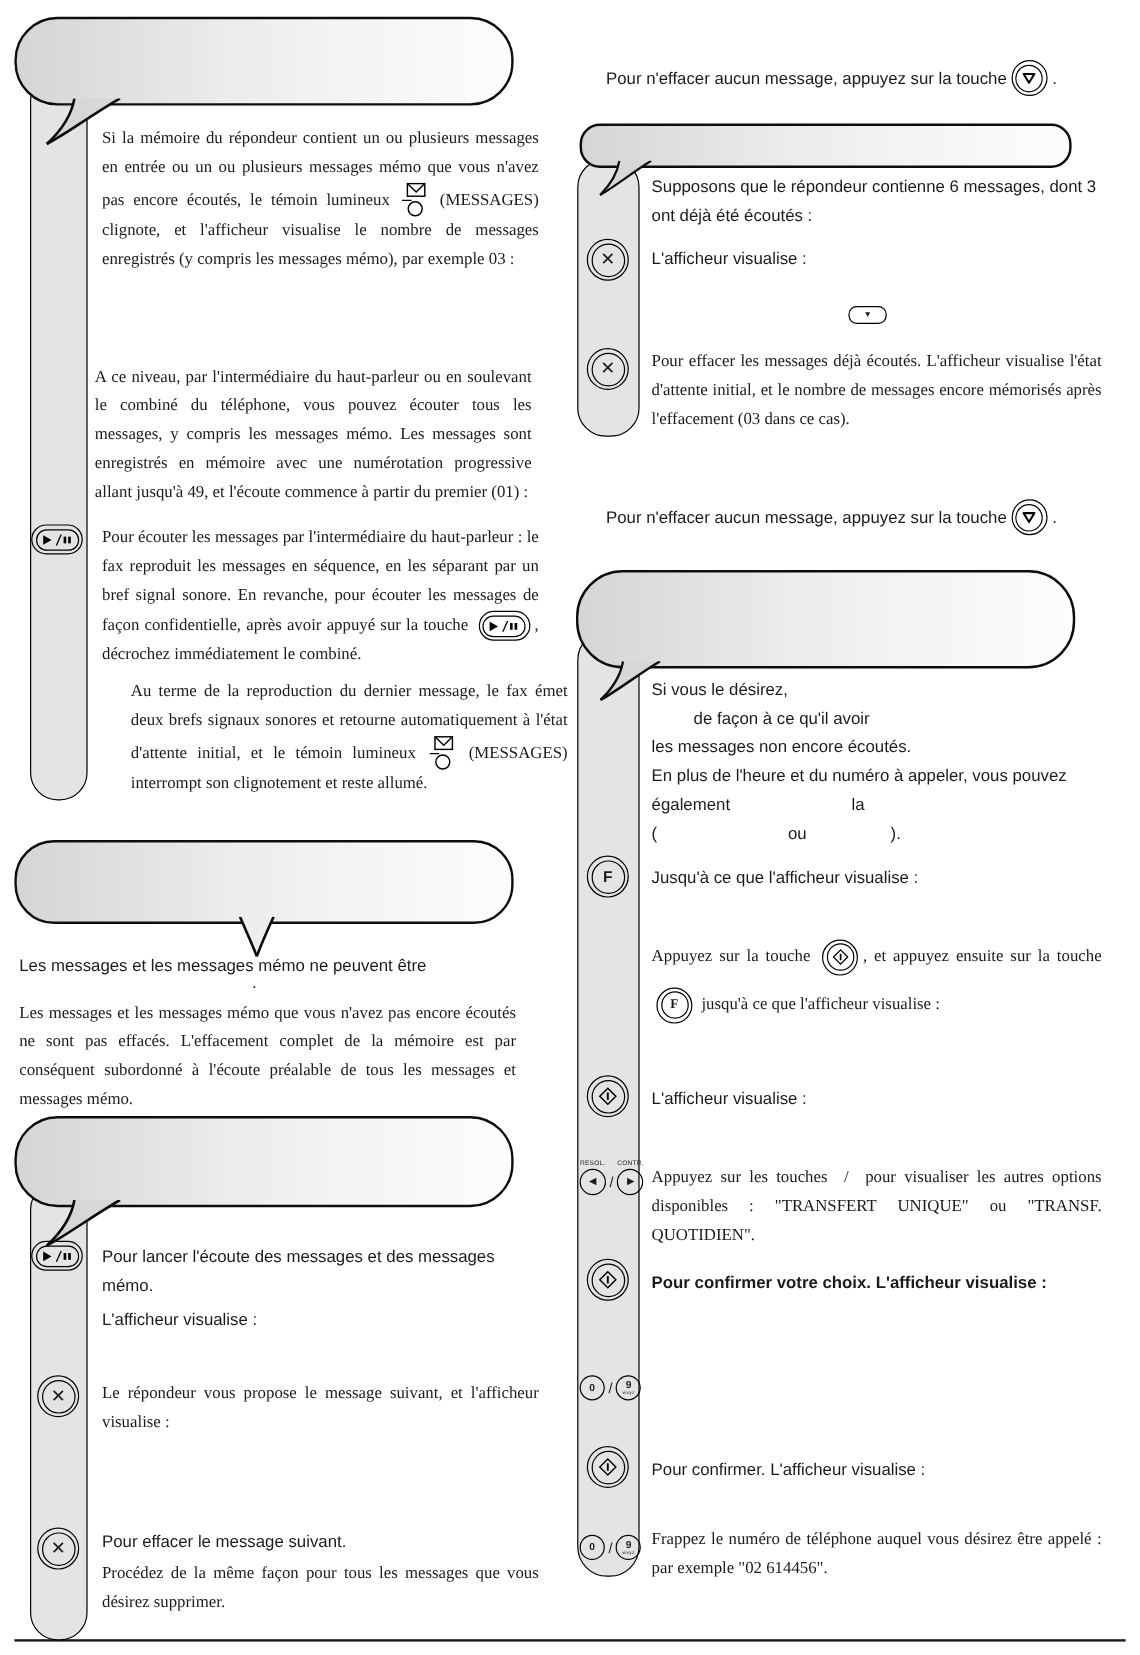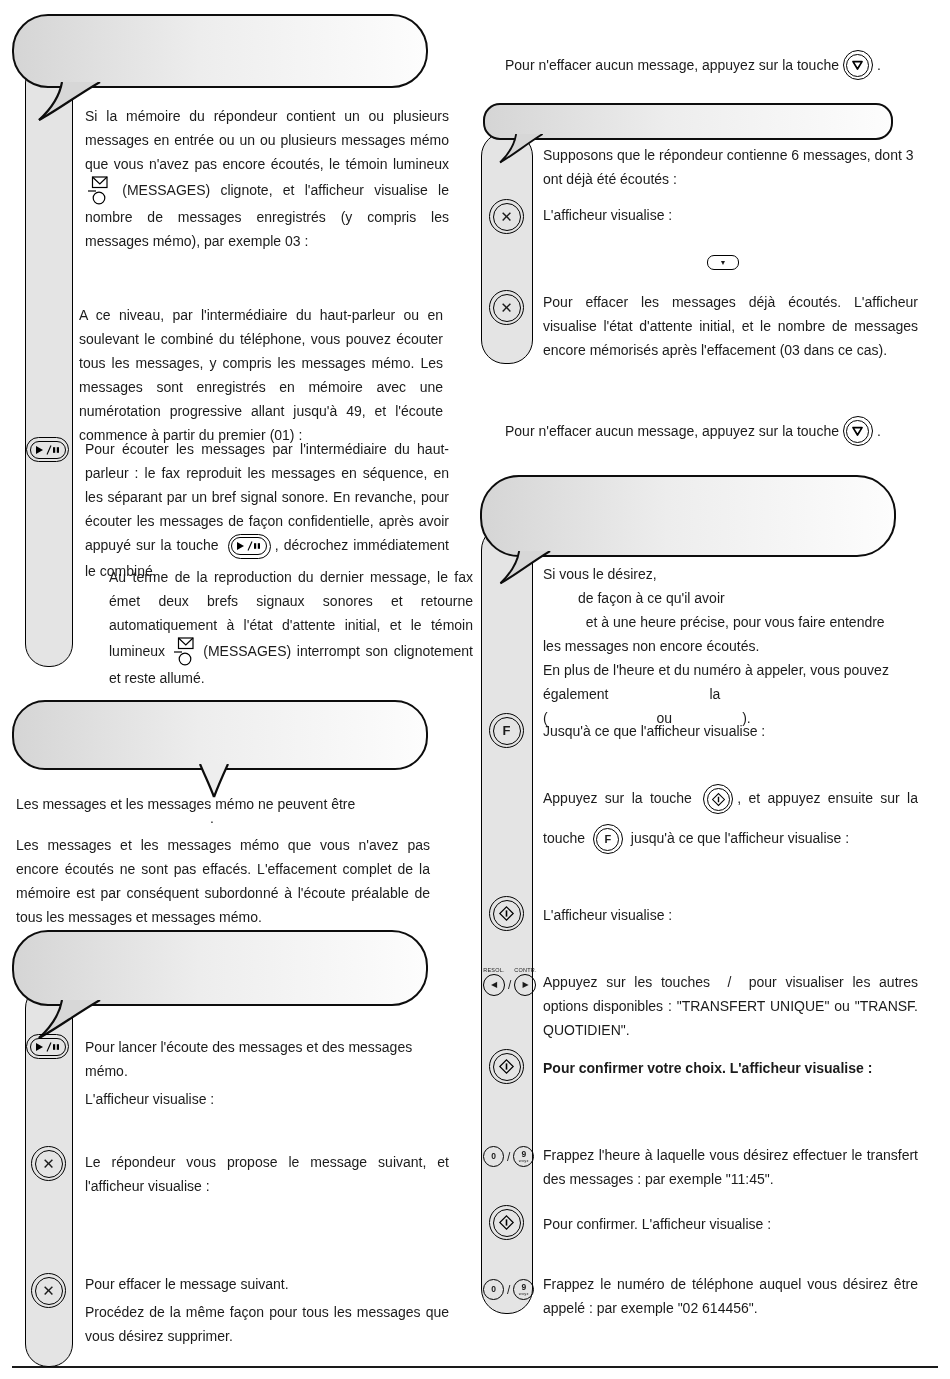--- a/index.html
+++ b/index.html
@@ -1,19 +1,19 @@
 <!DOCTYPE html>
 <html><head>
 <meta charset="utf-8">
 <style>
   html,body{margin:0;padding:0;background:#fff;}
   .page{position:relative;width:950px;height:1379px;background:#fff;overflow:hidden;
         font-family:"Liberation Sans","DejaVu Sans",sans-serif;color:#1b1b1b;font-size:14px;}
   .abs{position:absolute;}
-  .jp{text-align:justify;line-height:24px;}
+  .jp{text-align:justify;line-height:24px;font-family:Liberation Serif, serif;}
   .pre{white-space:pre-wrap;}
   .line{line-height:24px;}
 
   
   .bubble{position:absolute;border:2px solid #0d0d0d;
           background:linear-gradient(90deg,#d5d5d5 0%,#ededed 45%,#fdfdfd 100%);z-index:3;}
   .tail{position:absolute;z-index:4;}
 
   
   .strip{position:absolute;background:#e4e4e4;border:1.5px solid #000;z-index:1;}
@@ -240,21 +240,20 @@
     <path d="M26 0 C24 12 16 26 3 38 C20 29 40 14 64 0 Z" fill="#d7d7d7"></path>
     <path d="M26 0 C24 12 16 26 3 38" fill="none" stroke="#0d0d0d" stroke-width="2.4"></path>
     <path d="M3 38 C20 29 40 14 64 0" fill="none" stroke="#0d0d0d" stroke-width="2.4"></path>
   </svg>
 
   <div class="strip" style="left:481px;top:525px;width:50px;height:787px;border-radius:25px;"></div>
 
   <div class="abs" style="left:543px;top:562px;width:382px;">
     <div class="line pre">Si vous le désirez,</div>
     <div class="line pre">         de façon à ce qu'il avoir</div>
-    <div class="line pre">           et à une heure précise, pour vous faire entendre</div>
     <div class="line pre">les messages non encore écoutés.</div>
     <div class="line pre">En plus de l'heure et du numéro à appeler, vous pouvez</div>
     <div class="line pre">également                          la</div>
     <div class="line pre">(                            ou                  ).</div>
   </div>
 
   <span class="key sidekey" style="left:489px;top:713px;">
     <span class="ki">
       <span class="fglyph">F</span>
     </span>
@@ -319,21 +318,20 @@
   <div class="numgrp" style="left:483px;top:1146px;">
     <span class="nkey">
       <span class="nd">0</span>
     </span>
     <span class="nslash">/</span>
     <span class="nkey">
       <span class="nd">9</span>
       <span class="nsub">wxyz</span>
     </span>
   </div>
-  <div class="abs jp" style="left:543px;top:1143px;width:375px;">Frappez l'heure à laquelle vous désirez effectuer le transfert des messages : par exemple "11:45".</div>
 
   <span class="key sidekey" style="left:489px;top:1205px;">
     <span class="ki">
       <svg width="17" height="17" viewBox="0 0 17 17">
         <path d="M8.5 1.8 L15.2 8.5 L8.5 15.2 L1.8 8.5 Z" fill="none" stroke="#000" stroke-width="1.2"></path>
         <path d="M8.5 5.4 V11.6" stroke="#000" stroke-width="1.6"></path>
       </svg>
     </span>
   </span>
   <div class="abs line" style="left:543px;top:1212px;width:375px;">Pour confirmer. L'afficheur visualise :</div>

